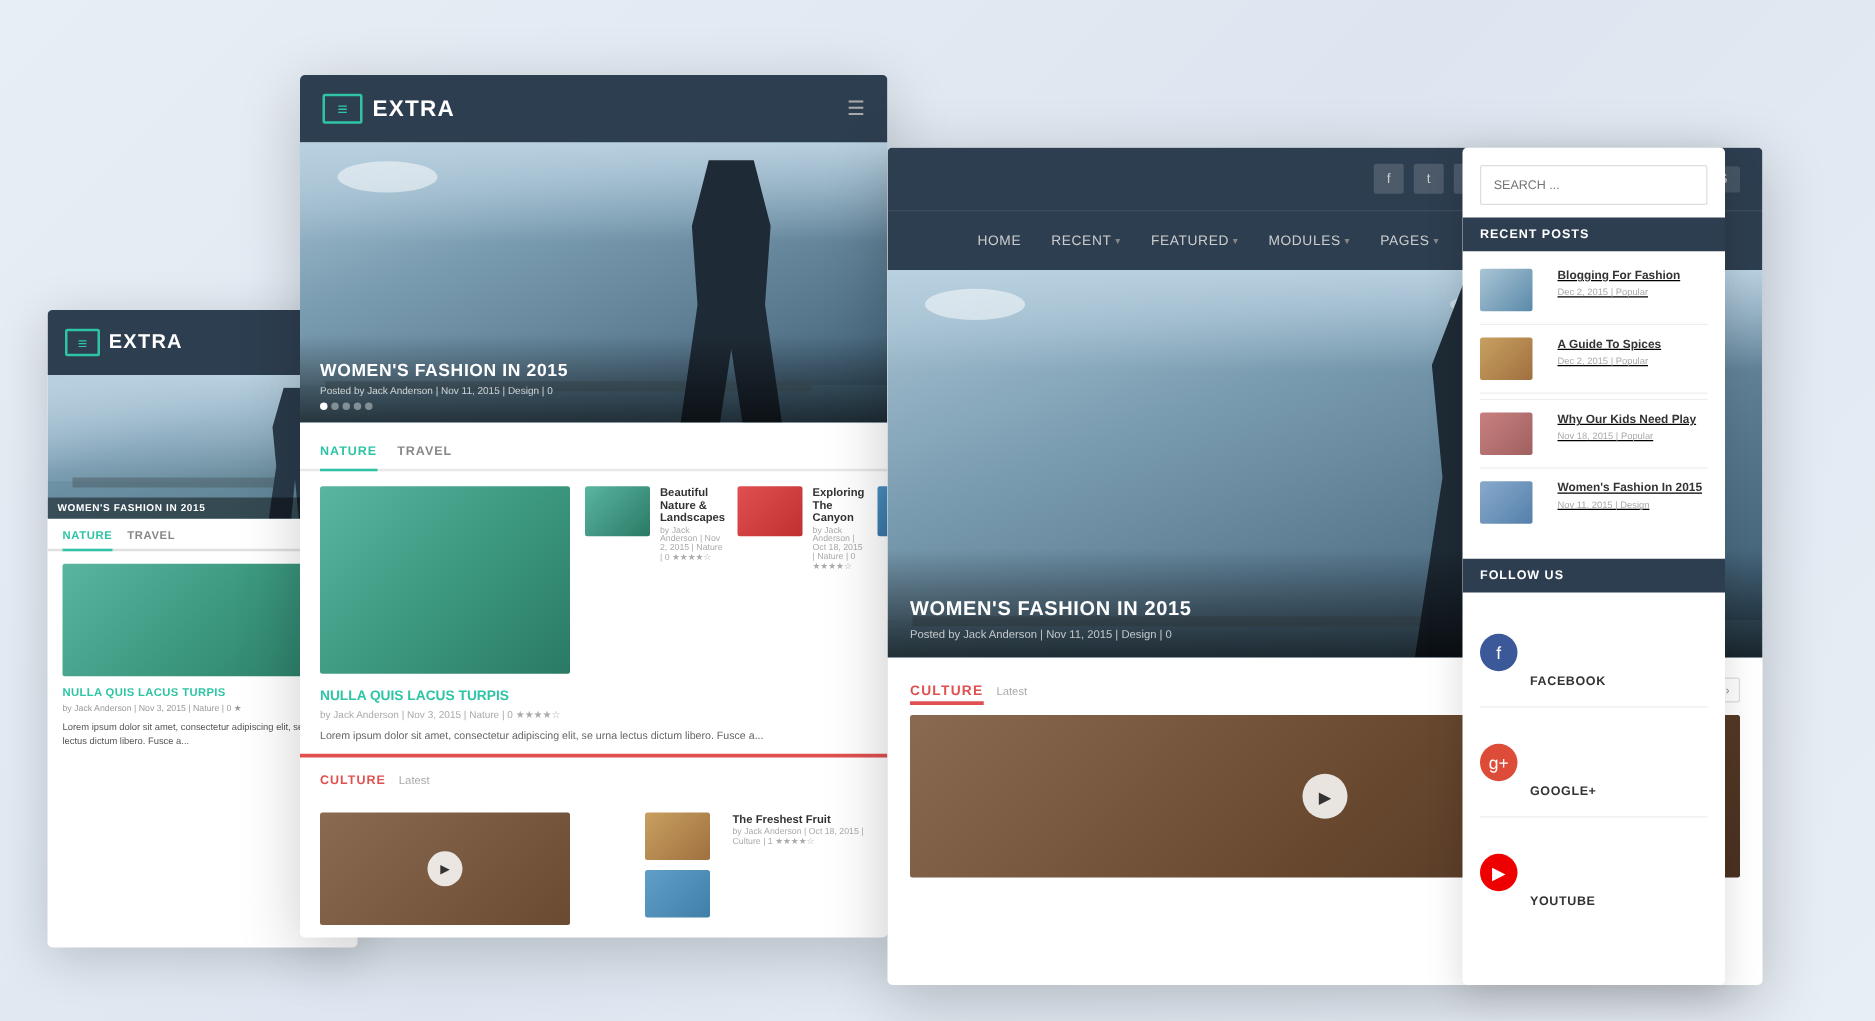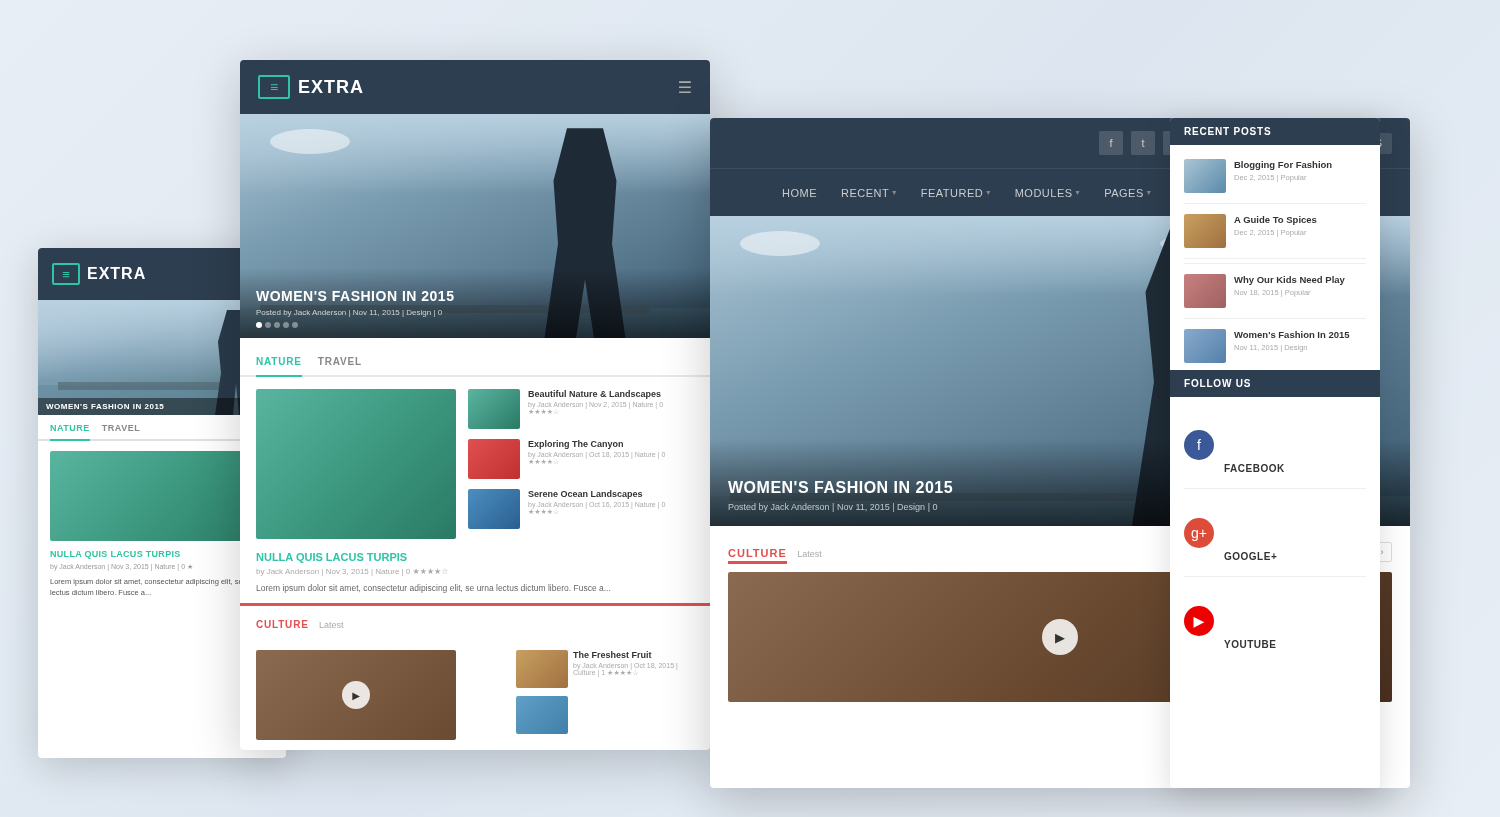--- a/index.html
+++ b/index.html
@@ -265,21 +265,21 @@
     .cm-featured-img {
       width: 200px;
       height: 150px;
       flex-shrink: 0;
       background: linear-gradient(135deg, #5ab5a0 0%, #3d9980 50%, #2a7a65 100%);
       border-radius: 2px;
     }
     .cm-list {
       flex: 1;
       display: flex;
-      flex-direction: column;
+      flex-direction: row;
       gap: 10px;
     }
     .cm-list-item {
       display: flex;
       gap: 8px;
       align-items: flex-start;
     }
     .cm-list-thumb {
       width: 52px;
       height: 40px;
@@ -370,21 +370,21 @@
       font-size: 10px;
     }
     .cm-culture-list {
       flex: 1;
       display: flex;
       flex-direction: column;
       gap: 8px;
     }
     .cm-culture-item {
       display: flex;
-      gap: 5px;
+      gap: 18px;
       padding-left: 48px;
     }
     .cm-culture-thumb {
       width: 52px;
       height: 38px;
       flex-shrink: 0;
       border-radius: 2px;
     }
     .ct-1 { background: linear-gradient(135deg, #c8a060, #a07040); }
     .ct-2 { background: linear-gradient(135deg, #60a0c8, #4080a8); }
@@ -601,23 +601,24 @@
       background: #2d3e50;
       color: #fff;
       font-size: 10px;
       font-weight: bold;
       letter-spacing: 0.8px;
       padding: 8px 14px;
       margin-bottom: 8px;
     }
     .sidebar-post-item {
       display: flex;
-      gap: 8px;
+      gap: 20px;
       padding: 6px 14px;
       align-items: flex-start;
+      text-decoration: underline;
     }
     .sidebar-thumb {
       width: 42px;
       height: 34px;
       border-radius: 2px;
       flex-shrink: 0;
     }
     .st-1 { background: linear-gradient(135deg, #aac5d5, #5a8aaa); }
     .st-2 { background: linear-gradient(135deg, #c8a060, #a07040); }
     .st-3 { background: linear-gradient(135deg, #a0b88a, #6a8860); }
@@ -898,20 +899,23 @@
         <div class="arrow-btn">›</div>
       </div>
     </div>
     <div class="main-culture-img">
       <div class="main-play-btn">▶</div>
     </div>
   </div>
 </div>
 
 <div class="card-sidebar">
+  <div class="sidebar-search">
+    <input class="sidebar-search-input" type="text" placeholder="SEARCH ..." style="">
+  </div>
   <div class="sidebar-section-header">RECENT POSTS</div>
 
   <div class="sidebar-post-item">
     <div class="sidebar-thumb st-1"></div>
     <div>
       <div class="sidebar-post-title">Blogging For Fashion</div>
       <div class="sidebar-post-meta">Dec 2, 2015 | Popular</div>
     </div>
   </div>
   <hr class="sidebar-divider">
@@ -933,21 +937,21 @@
   </div>
   <hr class="sidebar-divider">
   <div class="sidebar-post-item">
     <div class="sidebar-thumb st-5"></div>
     <div>
       <div class="sidebar-post-title">Women's Fashion In 2015</div>
       <div class="sidebar-post-meta">Nov 11, 2015 | Design</div>
     </div>
   </div>
 
-  <div class="sidebar-section-header" style="margin-top:1px;">FOLLOW US</div>
+  <div class="sidebar-section-header" style="margin-top:22px;">FOLLOW US</div>
 
   <div class="follow-item">
     <div class="follow-icon fi-fb">f</div>
     <span class="follow-text">FACEBOOK</span>
   </div>
   <hr class="sidebar-divider">
   <div class="follow-item">
     <div class="follow-icon fi-gp">g+</div>
     <span class="follow-text">GOOGLE+</span>
   </div>

